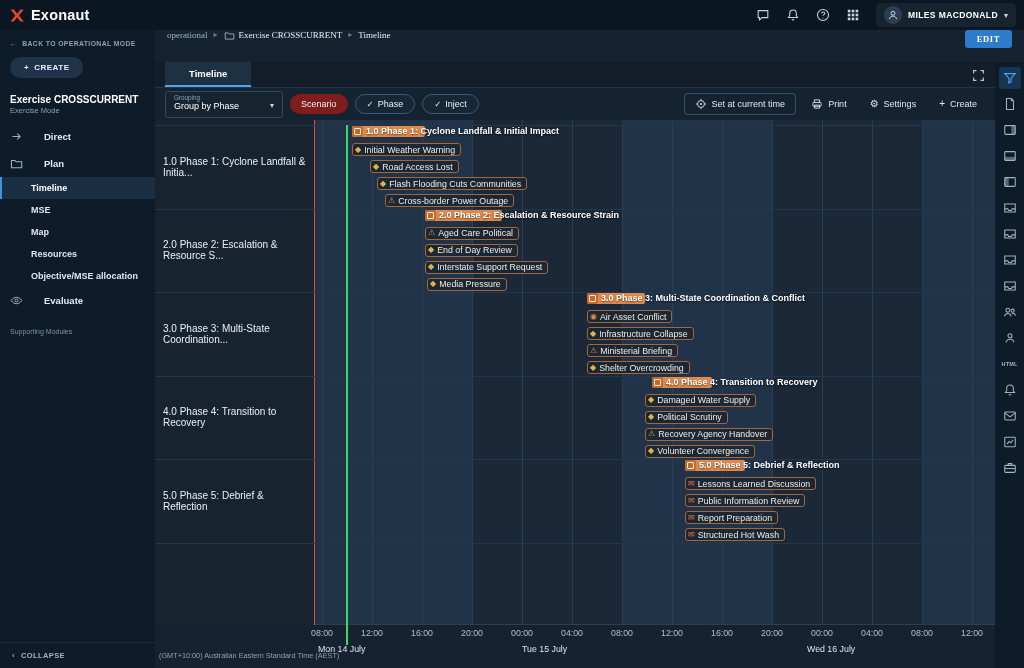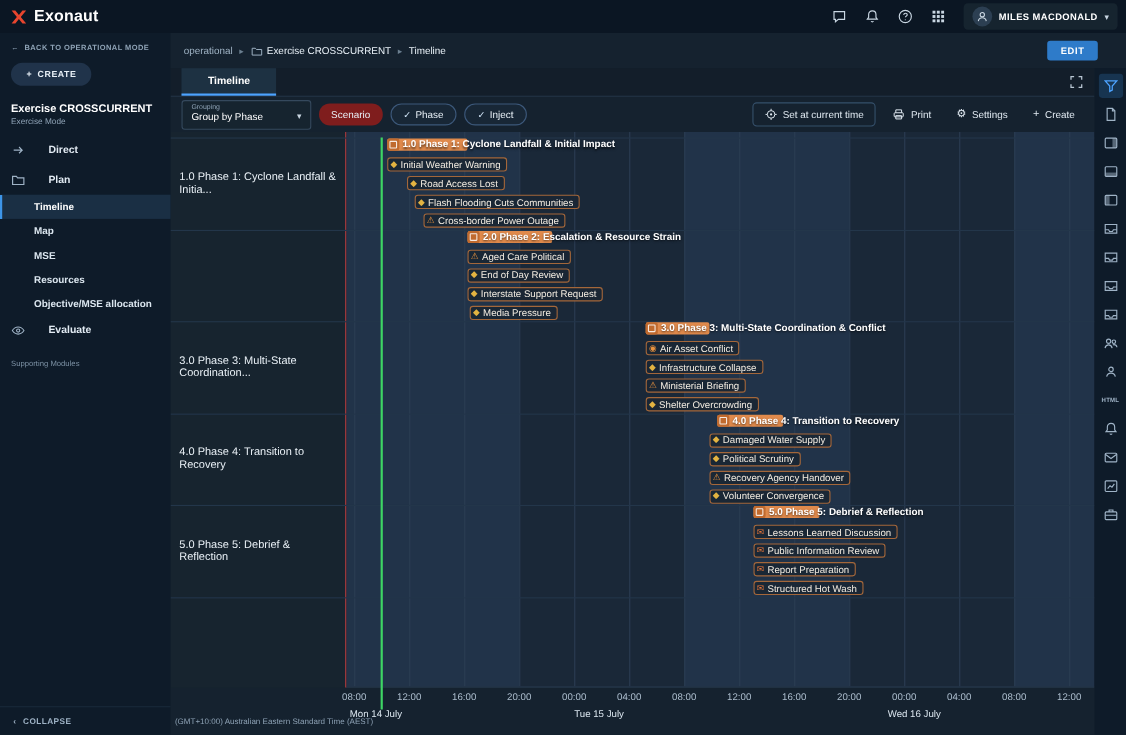--- a/index.html
+++ b/index.html
@@ -39,22 +39,22 @@
   .sb-item .ic svg { width:13px; height:13px; }
   .sb-sub { display:block; color:#dbe6ef; font-size:9px; font-weight:bold;
     padding:6px 10px 6px 31px; cursor:pointer; }
   .sb-sub.active { color:#fff; background:#1a2f44; box-shadow:inset 2px 0 0 #3d95e8; }
   .sb-section { color:#7d92a5; font-size:7px; padding:14px 10px 4px; }
   .sb-collapse { position:absolute; bottom:0; left:0; right:0; display:flex; align-items:center;
     gap:6px; color:#9fb3c6; font-size:7.5px; font-weight:bold; letter-spacing:.4px;
     padding:8px 12px; border-top:1px solid #1a2a3a; cursor:pointer; }
 
   
-  .bc-row { position:absolute; left:155px; top:30px; right:14px; height:32px; display:flex;
-    align-items:center; padding:0 12px; z-index:3; background:#15222f; }
+  .bc-row { position:absolute; left:155px; top:30px; right:0; height:32px; display:flex;
+    align-items:flex-start; padding:0 12px; z-index:3; background:#15222f;font-family:Liberation Serif, serif; }
   .bc-item { color:#9fb3c4; font-size:9px; }
   .bc-item.strong { color:#e8f0f7; }
   .bc-sep { color:#6b7f90; font-size:8px; margin:0 6px; }
   .bc-folder { color:#9fb3c4; display:flex; margin-right:4px; }
   .bc-folder svg { width:11px; height:11px; }
   .edit-btn { margin-left:auto; background:#2e7bc9; color:#fff; font-size:8.5px; font-weight:bold;
     letter-spacing:.6px; padding:4px 12px; border-radius:3px; cursor:pointer; }
 
   
   .content { position:absolute; left:155px; top:62px; width:840px; bottom:0; background:#15222f; }
@@ -204,22 +204,22 @@
   </div>
   <div class="sb-item">
     <span class="ic">
       <svg viewBox="0 0 16 16" fill="none" stroke="currentColor" stroke-width="1.3">
           <path d="M1.8 4.2h4.2l1.4 1.6h7v7.4H1.8z"></path>
         </svg>
     </span>
     <span>Plan</span>
   </div>
   <div class="sb-sub active">Timeline</div>
+  <div class="sb-sub">MSE</div>
   <div class="sb-sub">Map</div>
-  <div class="sb-sub">MSE</div>
   <div class="sb-sub">Resources</div>
   <div class="sb-sub">Objective/MSE allocation</div>
   <div class="sb-item">
     <span class="ic">
       <svg viewBox="0 0 16 16" fill="none" stroke="currentColor" stroke-width="1.2">
           <path d="M1.5 8s2.5-4 6.5-4 6.5 4 6.5 4-2.5 4-6.5 4S1.5 8 1.5 8z"></path>
           <circle cx="8" cy="8" r="1.8"></circle>
         </svg>
     </span>
     <span>Evaluate</span>
@@ -297,20 +297,21 @@
     </div>
     <div class="tb-btn">
       <span class="glyph">+</span>
       <span>Create</span>
     </div>
   </div>
 
   <div class="gantt">
     <div class="g-labels">
         <div class="g-row-label" style="top: 5px; height: 83.5px;">1.0 Phase 1: Cyclone Landfall &amp; Initia...</div>
+        <div class="g-row-label" style="top: 88.5px; height: 83.5px;">2.0 Phase 2: Escalation &amp; Resource S...</div>
         <div class="g-row-label" style="top: 172px; height: 83.5px;">3.0 Phase 3: Multi-State Coordination...</div>
         <div class="g-row-label" style="top: 255.5px; height: 83.5px;">4.0 Phase 4: Transition to Recovery</div>
         <div class="g-row-label" style="top: 339px; height: 83.5px;">5.0 Phase 5: Debrief &amp; Reflection</div>
       </div>
     <div class="g-chart">
         <div class="band day" style="left: 0px; width: 157px;"></div>
         <div class="band night" style="left: 157px; width: 150px;"></div>
         <div class="band day" style="left: 307px; width: 150px;"></div>
         <div class="band night" style="left: 457px; width: 150px;"></div>
         <div class="band day" style="left: 607px; width: 73px;"></div>

